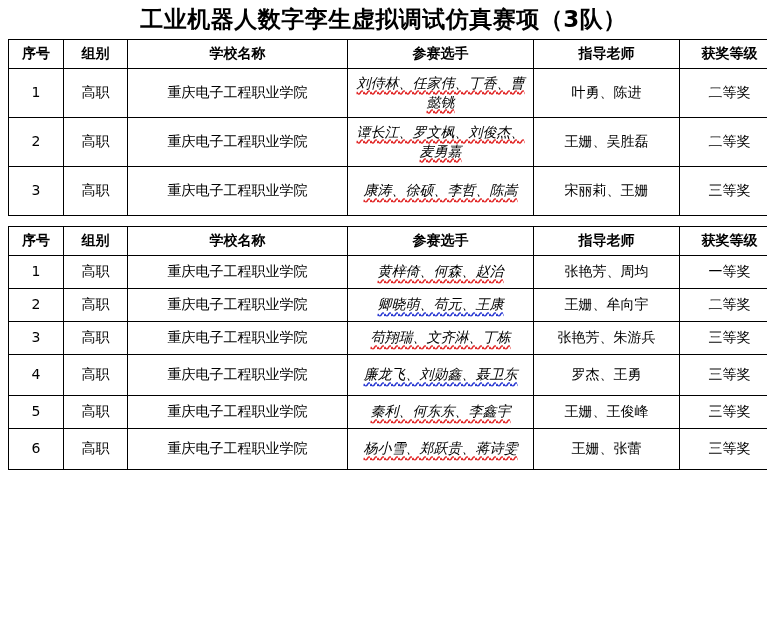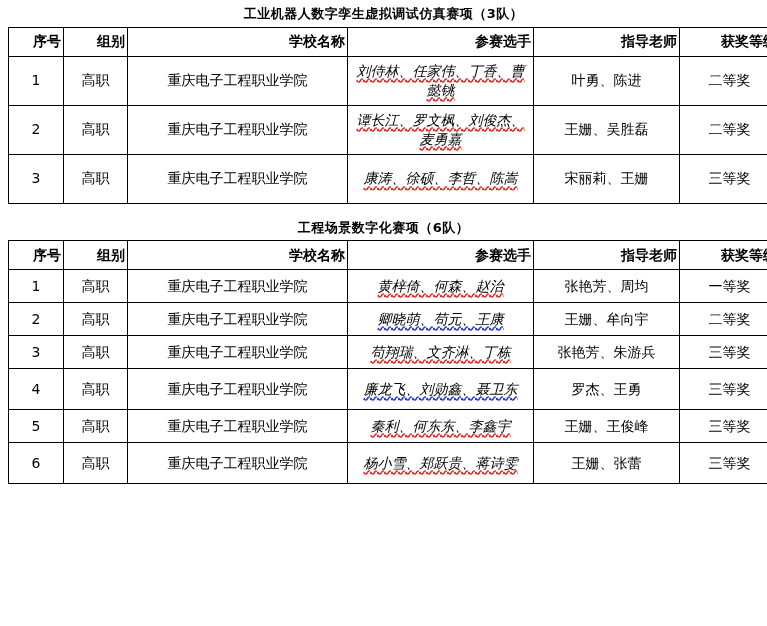--- a/index.html
+++ b/index.html
@@ -15,21 +15,21 @@
     overflow: hidden;
   }
   .page {
     width: 767px;
     height: 626px;
     box-sizing: border-box;
     padding: 0 8px;
   }
   .section-title {
     text-align: center;
-    font-size: 13px;
+    font-size: 23px;
     font-weight: bold;
     letter-spacing: 0.5px;
     line-height: 1.2;
     margin: 6px 0 5px 0;
     font-family: "DejaVu Sans", "Liberation Sans", sans-serif;
   }
   table.award-table {
     border-collapse: collapse;
     width: 751px;
     table-layout: fixed;
@@ -40,21 +40,20 @@
     text-align: center;
     vertical-align: middle;
     font-size: 14px;
     padding: 3px 2px;
     line-height: 1.35;
     font-family: "DejaVu Sans", "Liberation Sans", sans-serif;
   }
   table.award-table th {
     font-weight: bold;
     height: 22px;
-    text-align: right;
   }
   .col-no    { width: 55px; }
   .col-group { width: 64px; }
   .col-school{ width: 220px; }
   .col-players{ width: 186px; }
   .col-teacher{ width: 146px; }
   .col-award { width: 100px; }
 
   .t1 td { height: 42px; }
   .t2 td { height: 26px; }
@@ -124,21 +123,20 @@
         <td>重庆电子工程职业学院</td>
         <td class="players-cell squiggle">康涛、徐硕、李哲、陈嵩</td>
         <td>宋丽莉、王姗</td>
         <td>三等奖</td>
       </tr>
     </tbody>
   </table>
 
   <div class="spacer"></div>
 
-  <div class="section-title">工程场景数字化赛项（6队）</div>
   <table class="award-table t2">
     <colgroup>
       <col class="col-no">
         <col class="col-group">
         <col class="col-school">
       <col class="col-players">
         <col class="col-teacher">
         <col class="col-award">
     </colgroup>
     <thead>

